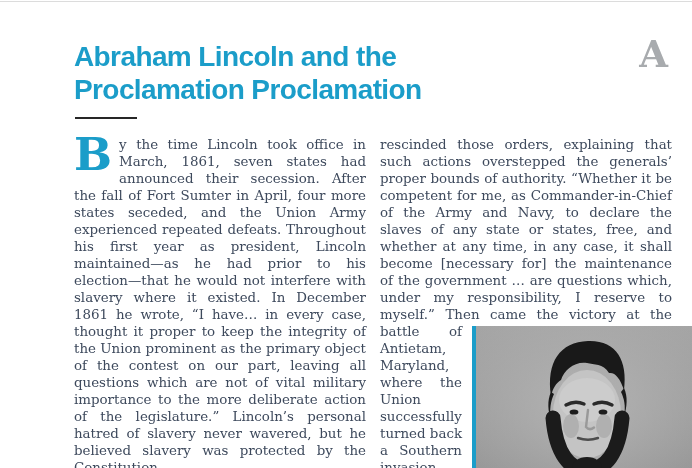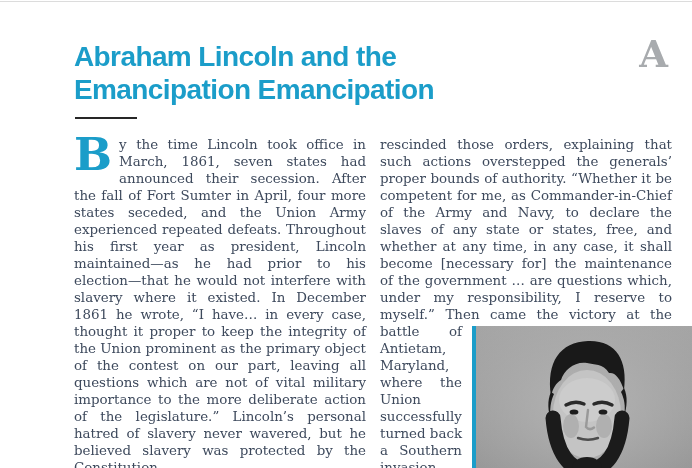--- a/index.html
+++ b/index.html
@@ -77,21 +77,21 @@
 </style>
 </head>
 <body>
 
 <div class="page">
   <div class="top-hairline"></div>
 
   <div class="header">
     <h1 class="title">
         <span>Abraham Lincoln and the</span>
-        <span>Emancipation Emancipation</span>
+        <span>Proclamation Proclamation</span>
       </h1>
     <div class="section-letter">A</div>
     <div class="title-rule"></div>
   </div>
 
   <div class="columns">
 
     <div class="col">
       <p class="body-par"><span class="drop-cap">B</span><span>y the time Lincoln took office in March, 1861, seven states had announced their secession. After the fall of Fort Sumter in April, four more states seceded, and the Union Army experienced repeated defeats. Throughout his first year as president, Lincoln maintained—as he had prior to his election—that he would not interfere with slavery where it existed. In December 1861 he wrote, “I have… in every case, thought it proper to keep the integrity of the Union prominent as the primary object of the contest on our part, leaving all questions which are not of vital military importance to the more deliberate action of the legislature.” Lincoln’s personal hatred of slavery never wavered, but he believed slavery was protected by the Constitution.</span></p>
 

